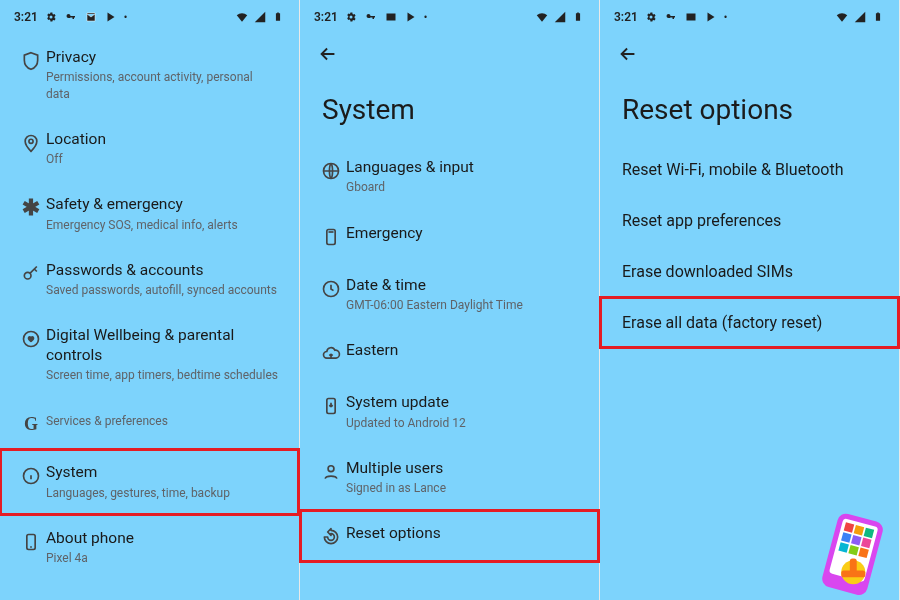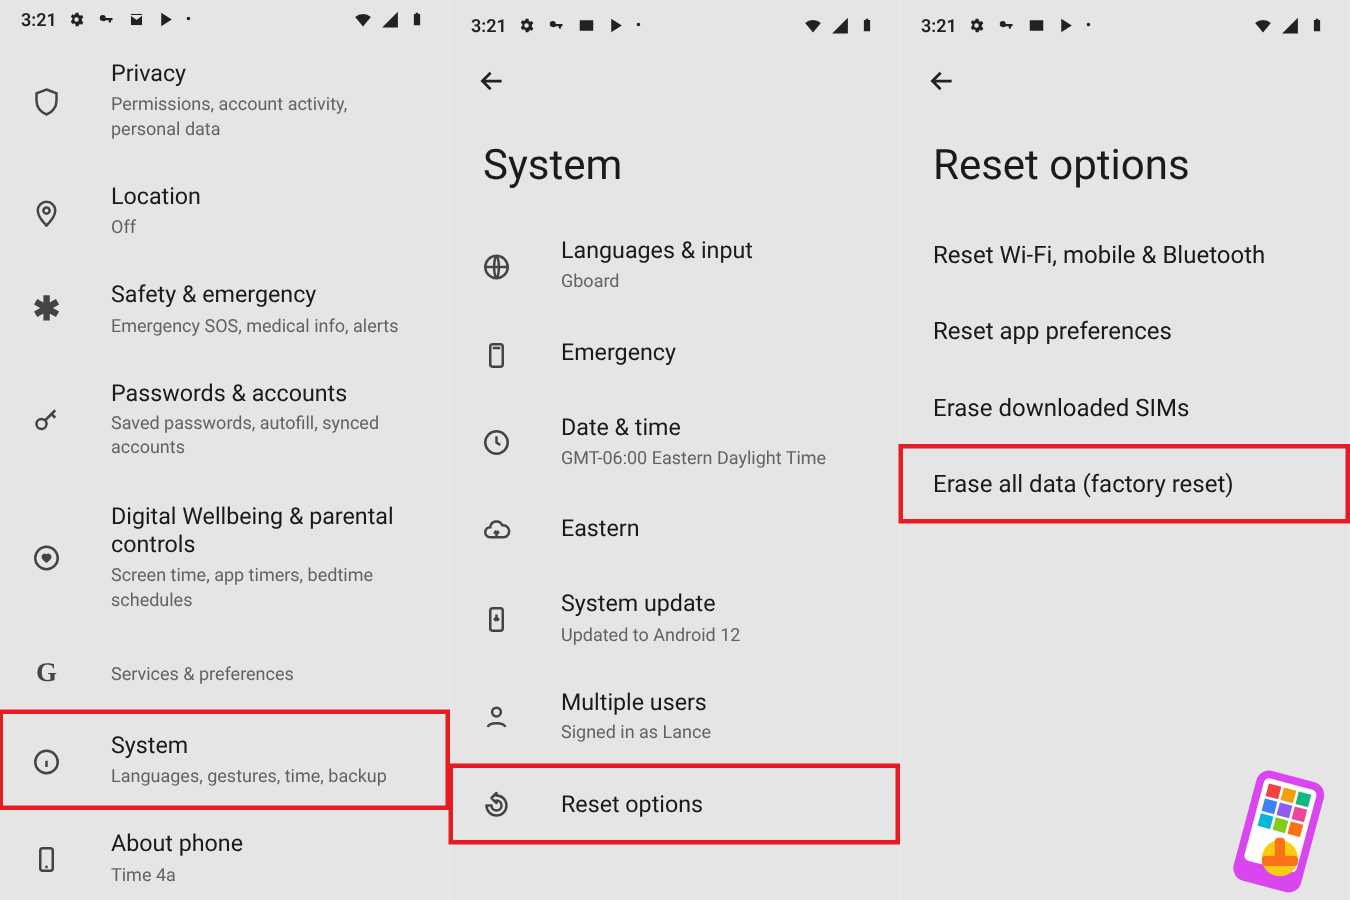--- a/index.html
+++ b/index.html
@@ -1,28 +1,28 @@
 <!DOCTYPE html>
 <html><head>
 <meta charset="utf-8">
 <style>
   html,body{margin:0;padding:0;background:#fff;}
   body{width:900px;height:600px;font-family:Roboto,-apple-system,BlinkMacSystemFont,"Segoe UI",sans-serif;display:flex;overflow:hidden;position:relative;}
-  .pane{flex:1;min-width:0;border-right:1px solid #e9e9e9;display:flex;flex-direction:column;background:#e5e5e5;}
+  .pane{flex:1;min-width:0;border-right:1px solid #e9e9e9;display:flex;flex-direction:column;background:#7dd3fc;}
   .pane:last-child{border-right:none;}
   .statusbar{height:22px;padding:6px 14px 0 14px;display:flex;align-items:center;font-size:12px;font-weight:600;color:#222;}
   .statusbar .left{display:flex;gap:6px;align-items:center;}
   .statusbar .spacer{flex:1;}
   .statusbar .right{display:flex;gap:4px;align-items:center;}
   .sb-ico{display:inline-flex;width:14px;height:14px;align-items:center;justify-content:center;}
   .backrow{padding:14px 16px 6px 16px;}
   .back-btn{width:24px;height:24px;display:inline-flex;align-items:center;justify-content:center;cursor:pointer;}
   .page-title{font-size:28px;font-weight:400;color:#1b1b1b;padding:18px 22px 18px 22px;}
   .list{display:flex;flex-direction:column;}
-  .row{display:flex;align-items:center;gap:32px;padding:14px 20px 14px 20px;cursor:pointer;}
+  .row{display:flex;align-items:flex-start;gap:4px;padding:14px 20px 14px 20px;cursor:pointer;}
   .row .icon{flex:none;width:22px;height:22px;display:flex;align-items:center;justify-content:center;color:#444;margin-top:2px;}
   .row .txt{flex:1;min-width:0;}
   .row .t1{font-size:15.5px;color:#1a1a1a;line-height:1.25;}
   .row .t2{font-size:12px;color:#5f6368;line-height:1.35;margin-top:2px;}
   .simple-row{padding:16px 22px;font-size:16px;color:#1a1a1a;cursor:pointer;}
   .hl{outline:3px solid #e51c23;outline-offset:-2px;}
   .pane1 .list{padding-top:6px;}
   .pane1 .row .t2{font-size:12px;}
   .watermark{position:absolute;right:2px;bottom:2px;width:86px;height:86px;}
   svg{display:block;}
@@ -151,21 +151,21 @@
     </div>
     <div class="row">
       <span class="icon">
           <svg viewBox="0 0 24 24" width="20" height="20" fill="none" stroke="#444" stroke-width="2">
             <rect x="7" y="3" width="10" height="18" rx="2"></rect>
             <path d="M11 18h2"></path>
           </svg>
         </span>
       <div class="txt">
           <div class="t1">About phone</div>
-          <div class="t2">Time 4a</div>
+          <div class="t2">Pixel 4a</div>
         </div>
     </div>
 
   </div>
 </div>
 
 <div class="pane pane2">
   <div class="statusbar">
     <div class="left">
       <span>3:21</span>

